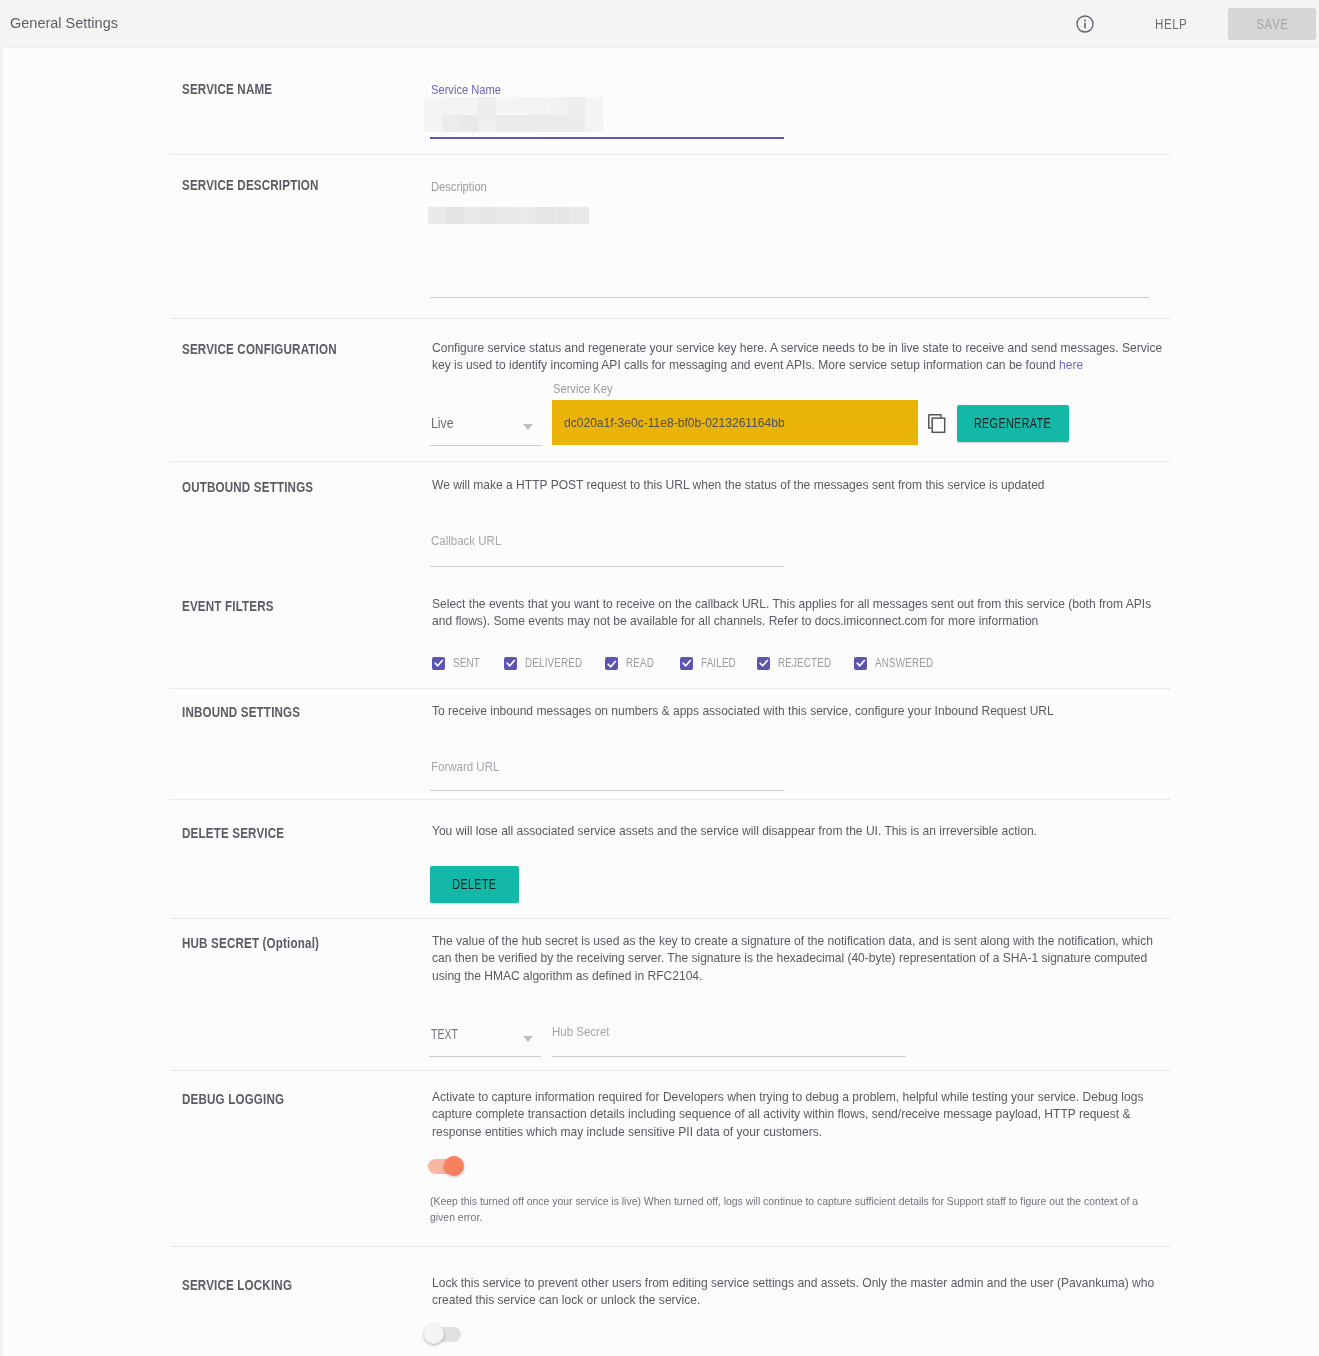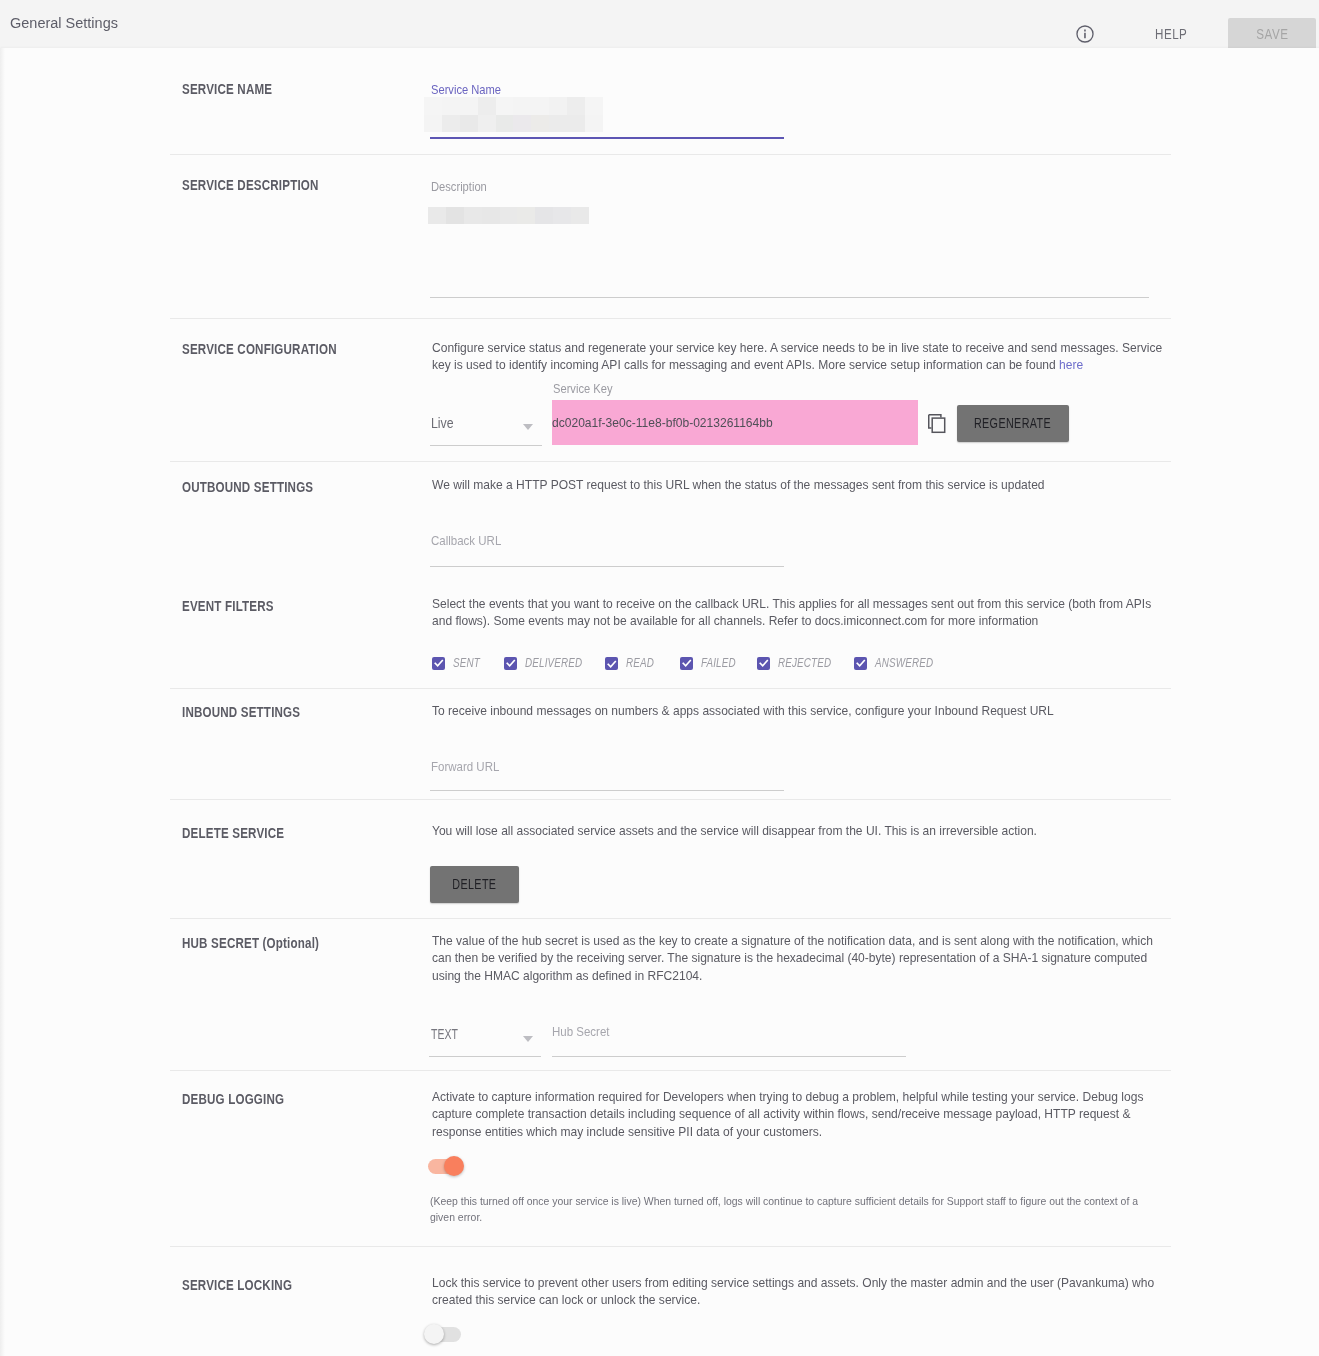--- a/index.html
+++ b/index.html
@@ -14,21 +14,21 @@
   
   .topbar {
     position:absolute; left:0; top:0; width:1319px; height:48px;
     background:#f4f4f4; display:flex; align-items:center;
   }
   .topbar-title {
     position:absolute; left:10px; top:14px; font-size:15.5px; color:#5d5d68;
     letter-spacing:0; white-space:nowrap;
     transform:scaleX(.935); transform-origin:left top;
   }
-  .topbar-right { position:absolute; left:0; top:10px; width:1178px; height:48px; }
+  .topbar-right { position:absolute; left:0; top:0; width:1178px; height:48px; }
   .info-wrap { position:absolute; left:1076px; top:15px; line-height:0; }
   .info-icon { width:18px; height:18px; display:block; }
   .help-btn {
     position:absolute; left:1155px; top:16px;
     font-size:14px; color:#6d6d75; letter-spacing:.6px;
     background:none; border:none; cursor:pointer; font-family:inherit;
     padding:0; margin:0; white-space:nowrap;
     transform:scaleX(.83); transform-origin:left top;
   }
   .save-btn {
@@ -83,37 +83,37 @@
   
   .sel-val { position:absolute; font-size:14px; color:#6c6c74; white-space:nowrap;
              transform:scaleX(.88); transform-origin:left top; }
   .sel-val.tracked { letter-spacing:0; transform:scaleX(.75); color:#76767e; }
   .caret { position:absolute; width:0; height:0;
            border-left:5.5px solid transparent; border-right:5.5px solid transparent;
            border-top:6px solid #bdbdc2; }
   
   .keybox {
     position:absolute; left:552px; top:352px; width:366px; height:45px;
-    background:#f9a8d4; display:flex; align-items:center; padding-left:0;
+    background:#eab308; display:flex; align-items:center; padding-left:12px;
     font-size:13.4px; color:#4f4f57; white-space:nowrap;
   }
   .keybox > span { display:inline-block; transform:scaleX(.9); transform-origin:left center; }
   .copy-ic { position:absolute; left:928px; top:366px; line-height:0; }
   .regen-btn, .del-btn {
-    position:absolute; background:#737373; border:none; border-radius:2px;
+    position:absolute; background:#14b8a6; border:none; border-radius:2px;
     font-family:inherit; font-size:13.8px; letter-spacing:.5px; color:#1f1f24;
     cursor:pointer; padding:0;
     box-shadow:0 1px 2px rgba(0,0,0,.13), 0 1px 1px rgba(0,0,0,.07);
   }
   .regen-btn > span, .del-btn > span { display:inline-block; transform:scaleX(.78); }
   .regen-btn { left:957px; top:357px; width:112px; height:37px; }
   .del-btn   { left:430px; top:818px; width:89px; height:37px; }
   
   .cbrow { position:absolute; left:0; top:0; }
-  .cbitem { position:absolute; top:608px; display:flex; align-items:center;font-style:italic; }
+  .cbitem { position:absolute; top:608px; display:flex; align-items:center; }
   .cbbox {
     width:13px; height:13px; border-radius:2px; background:#5c55b0;
     display:flex; align-items:center; justify-content:center; flex:0 0 auto;
   }
   .cblabel { margin-left:7.5px; font-size:12px; color:#9b9ba2; letter-spacing:.2px;
              white-space:nowrap; transform:scaleX(.82); transform-origin:left center; }
   
   .toggle { position:absolute; width:40px; height:22px; }
   .toggle .track {
     position:absolute; left:3px; top:3px; width:34px; height:15px; border-radius:8px;

